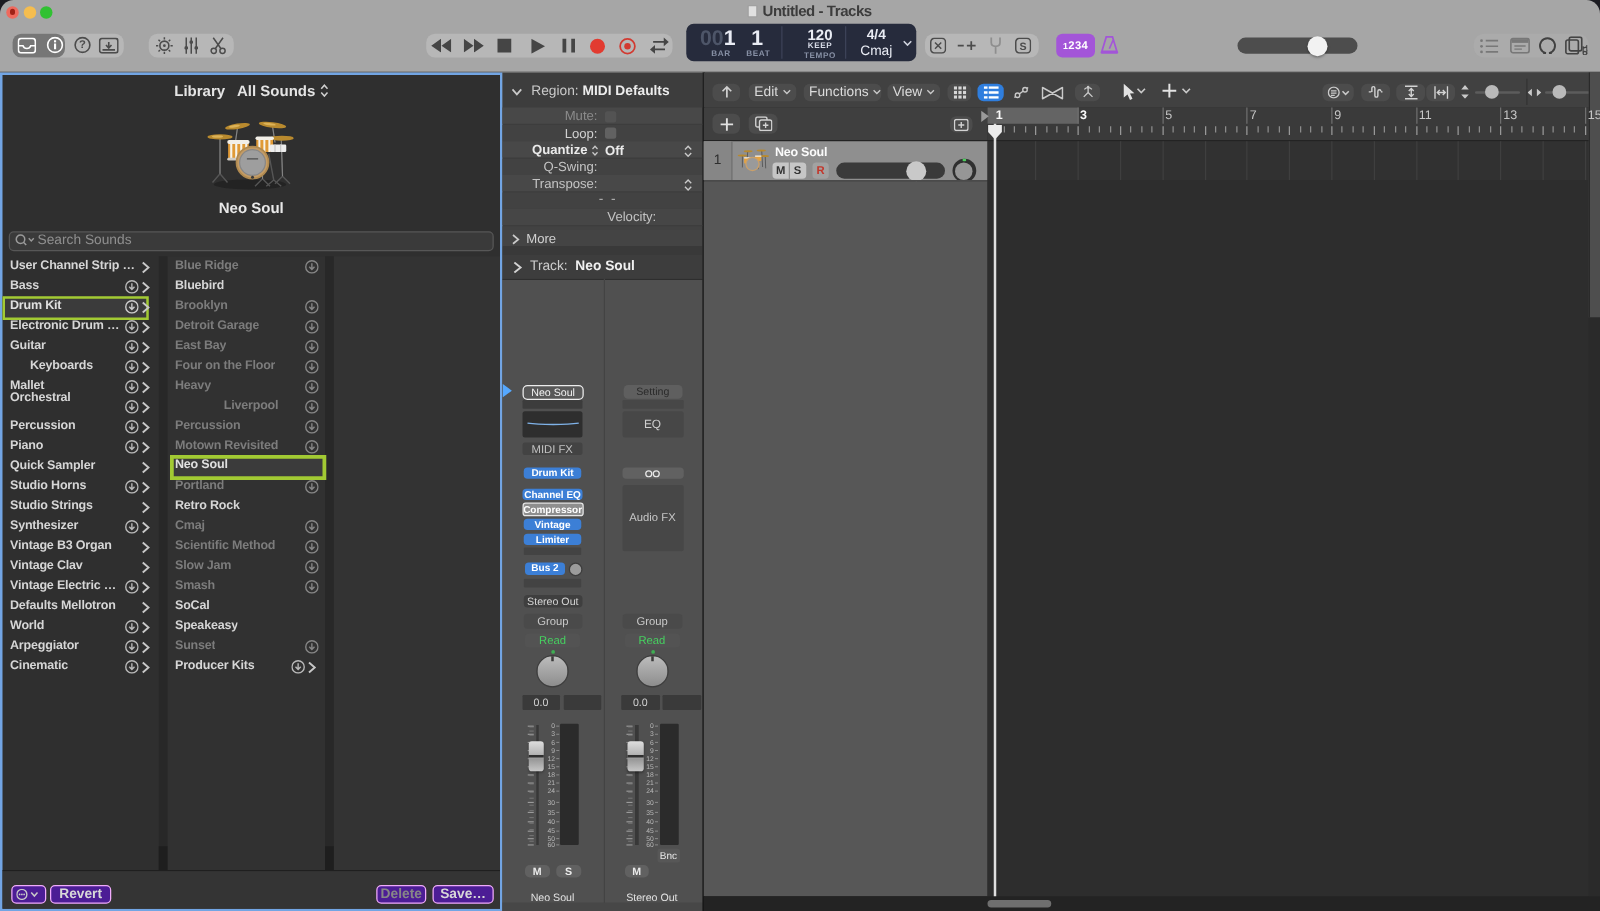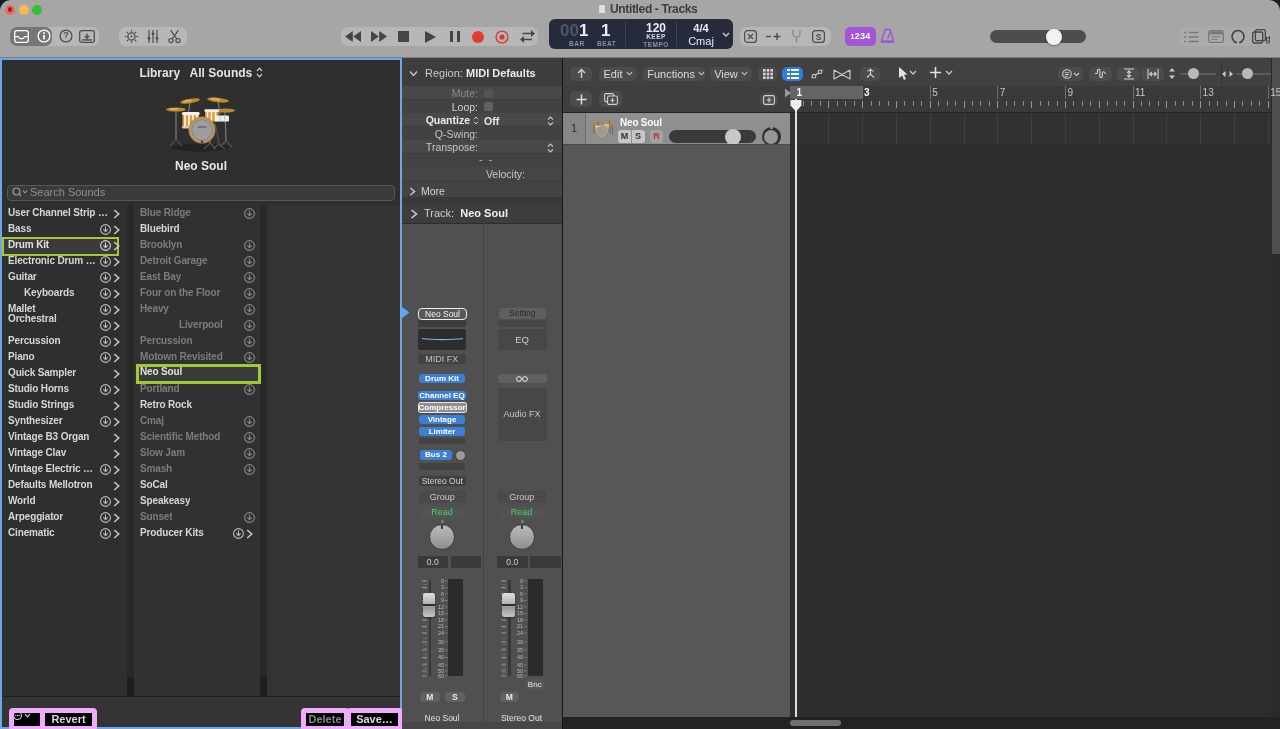--- a/index.html
+++ b/index.html
@@ -4,21 +4,21 @@
 <style>
 html,body{margin:0;padding:0;background:#1c1c22;font-family:"Liberation Sans",sans-serif;}
 #w{position:relative;width:1280px;height:729px;overflow:hidden;}
 .ab{position:absolute;}
 .tl{border-radius:50%;width:10px;height:10px;}
 svg{display:block;}
 .seg{background:#b7b7b7;border-radius:7px;}
 .lcdlab{font-size:6.5px;color:#8891a6;letter-spacing:.5px;font-weight:bold;}
 .libtxt{font-size:10px;letter-spacing:-0.15px;font-weight:bold;color:#d6d6d6;white-space:nowrap;overflow:hidden;text-overflow:ellipsis;}
 .dim{color:#7c7c7c;}
-.btn-dk{background:#000000;border:5px solid #f0abfc;border-radius:4px;color:#d8d8d8;font-size:11px;font-weight:bold;text-align:center;}
+.btn-dk{background:#4c1d95;border:1px solid #f0abfc;border-radius:4px;color:#d8d8d8;font-size:11px;font-weight:bold;text-align:center;}
 .mbtn{background:#4c4c4c;border-radius:5px;color:#dcdcdc;font-size:11px;display:flex;align-items:center;justify-content:center;}
 .bluebtn{background:#3c7fd6;border-radius:3px;color:#fff;font-size:8px;font-weight:bold;text-align:center;line-height:9.5px;white-space:nowrap;overflow:hidden;}
 .slotbox{background:#434343;border-radius:2px;color:#c2c2c2;font-size:9px;text-align:center;}
 .insplab{position:absolute;left:402px;width:76px;text-align:right;font-size:10.5px;color:#c4c4c4;white-space:nowrap;}
 </style>
 </head>
 <body>
 <div id="w">
 
 <div class="ab" style="inset:0;background:#a6a6a6;border-radius:11px 11px 0 0;"></div>

